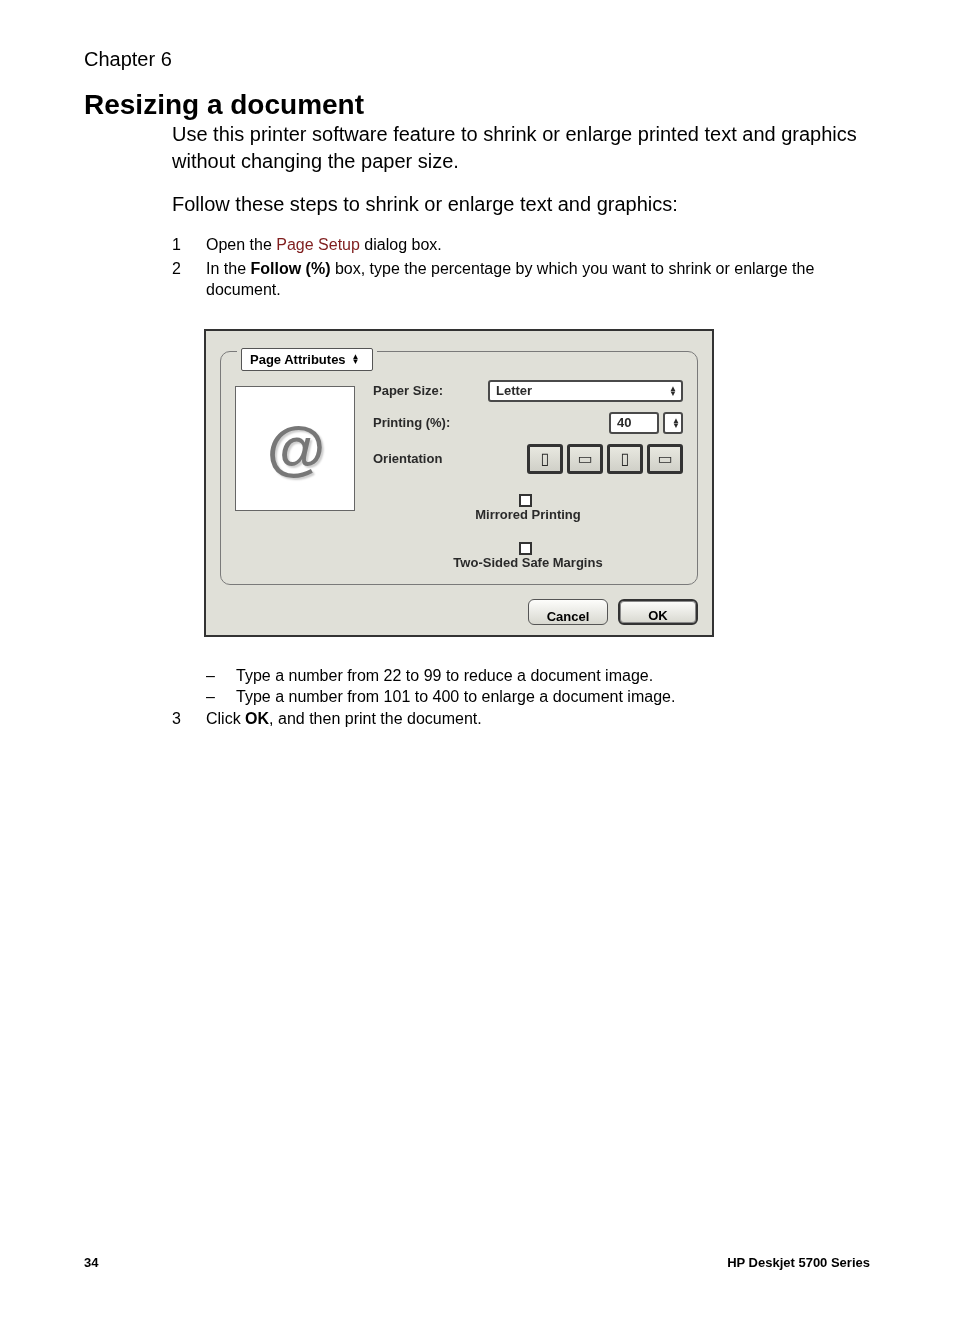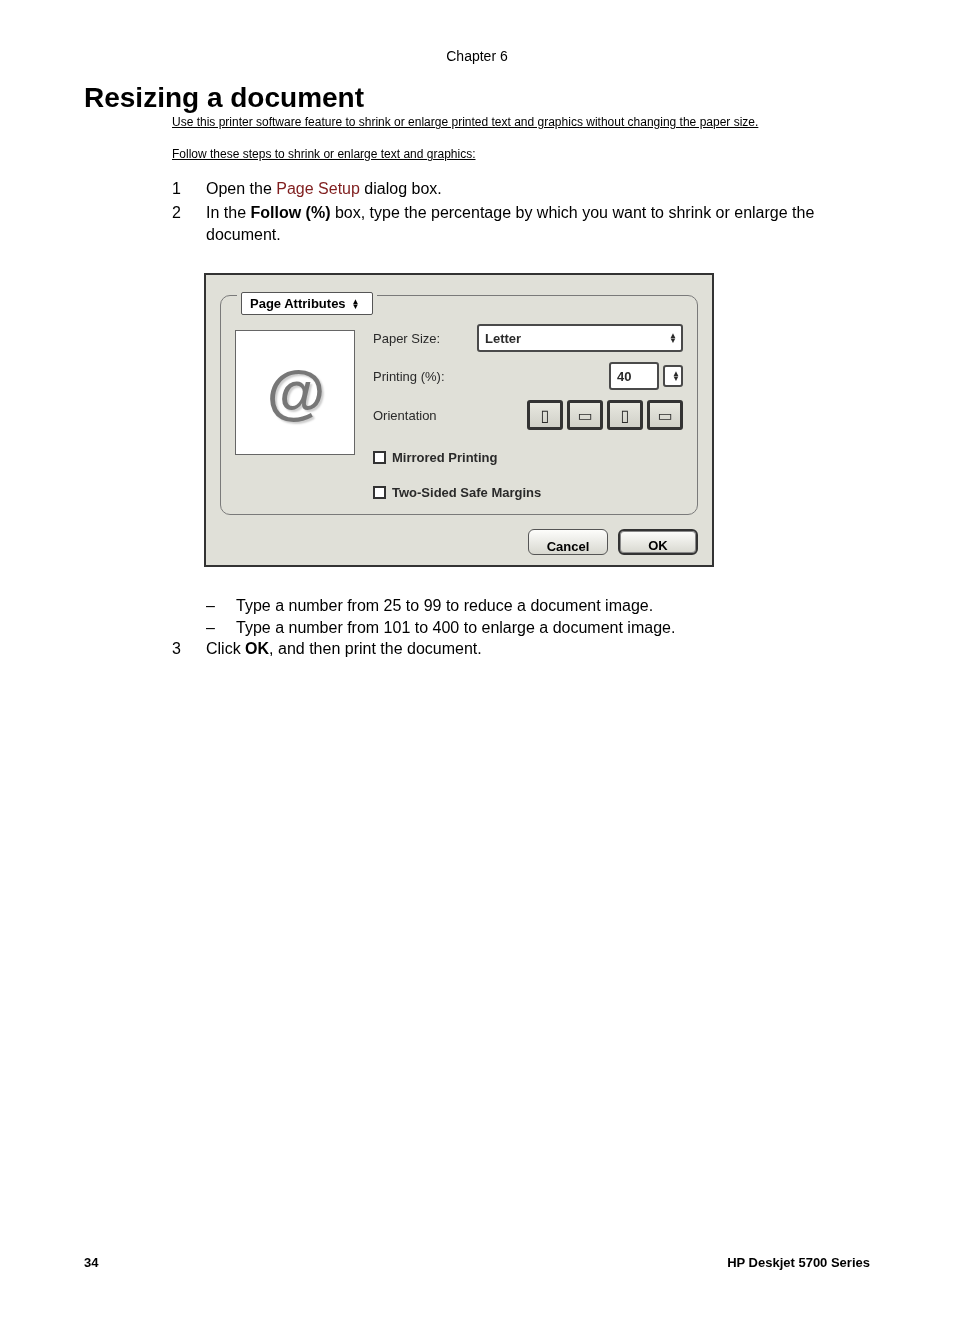--- a/index.html
+++ b/index.html
@@ -8,37 +8,35 @@
     width: 954px;
     height: 1321px;
     background: #fff;
     color: #000;
     position: relative;
   }
   .page {
     padding: 48px 84px 0 84px;
   }
   .chapter-header {
-    font-size: 14px;
+    font-size: 20px;
     margin-bottom: 18px;
-    text-align: center;
   }
   .heading {
     font-size: 28px;
     font-weight: bold;
     margin-bottom: 0;
   }
   .body-indent {
     margin-left: 88px;
   }
   .intro {
-    font-size: 12px;
+    font-size: 20px;
     line-height: 1.35;
     margin-bottom: 16px;
-    text-decoration: underline;
   }
   .step-block {
     font-size: 16px;
     line-height: 1.35;
     margin-bottom: 16px;
   }
   .ol-num {
     display: flex;
     margin-bottom: 2px;
   }
@@ -115,24 +113,24 @@
     font-weight: bold;
     color: #777;
     text-shadow: 2px 2px 2px rgba(0,0,0,0.2);
   }
   .controls { flex: 1; font-size: 13px; color: #2a2a2a; }
   .ctrl-line {
     display: flex;
     align-items: center;
     margin-bottom: 10px;
   }
-  .ctrl-label { font-weight: normal; width: 104px; }
+  .ctrl-label { font-weight: bold; width: 115px; }
   .combo {
     flex: 1;
-    height: 28px;
+    height: 22px;
     border: 2px solid #4a4a4a;
     border-radius: 3px;
     background: #fff;
     display: flex;
     align-items: center;
     justify-content: space-between;
     padding: 0 4px 0 6px;
     font-weight: bold;
   }
   .combo-small {
@@ -155,21 +153,21 @@
     width: 36px;
     height: 30px;
     border: 3px solid #333;
     border-radius: 3px;
     background: linear-gradient(#e8e8e0,#d0d0c8);
     display: flex;
     align-items: center;
     justify-content: center;
     font-size: 16px;
   }
-  .chk-line { display: flex; align-items: center; margin-top: 20px; font-weight: bold; }
+  .chk-line { display: flex; align-items: center; margin-top: 20px; font-weight: bold; flex-direction: column; }
   .chk-box {
     width: 13px;
     height: 13px;
     border: 2px solid #333;
     margin-right: 6px;
     background: #fff;
   }
   .dlg-buttons {
     display: flex;
     justify-content: flex-end;
@@ -317,21 +315,21 @@
           </div>
       </div>
     </div>
   </div>
 
   <div class="body-indent">
     <div class="step-block">
       <div class="sub-bullets">
         <div class="row">
           <div class="dash">–</div>
-          <div>Type a number from 25 to 99 to reduce a document image.</div>
+          <div>Type a number from 22 to 99 to reduce a document image.</div>
         </div>
         <div class="row">
           <div class="dash">–</div>
           <div>Type a number from 101 to 400 to enlarge a document image.</div>
         </div>
       </div>
       <div class="ol-num">
         <div class="num">3</div>
         <div class="txt">
           <span>Click </span><span class="bold">OK</span><span>, and then print the document.</span>

